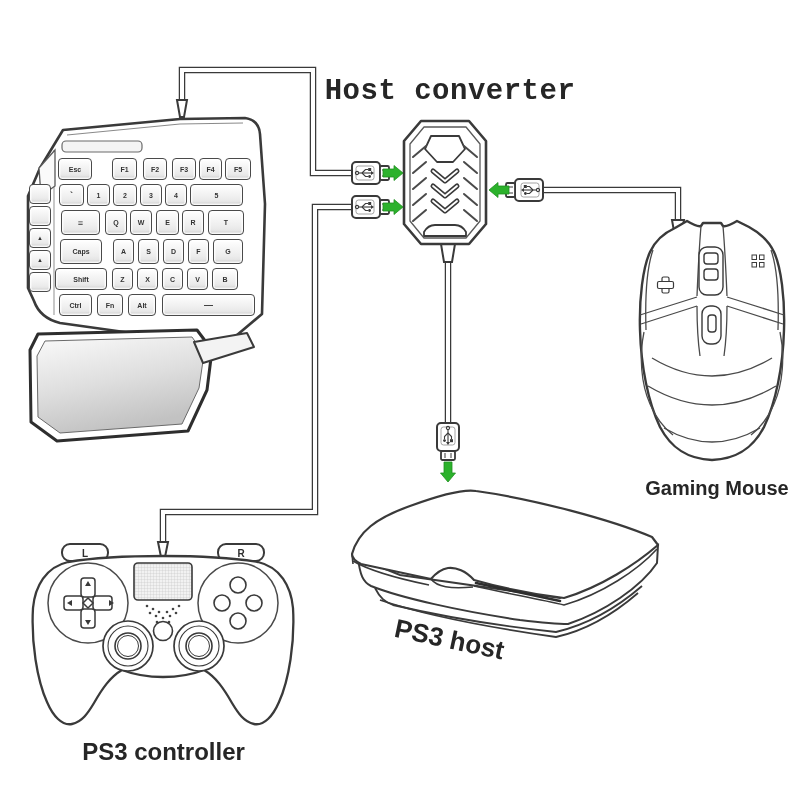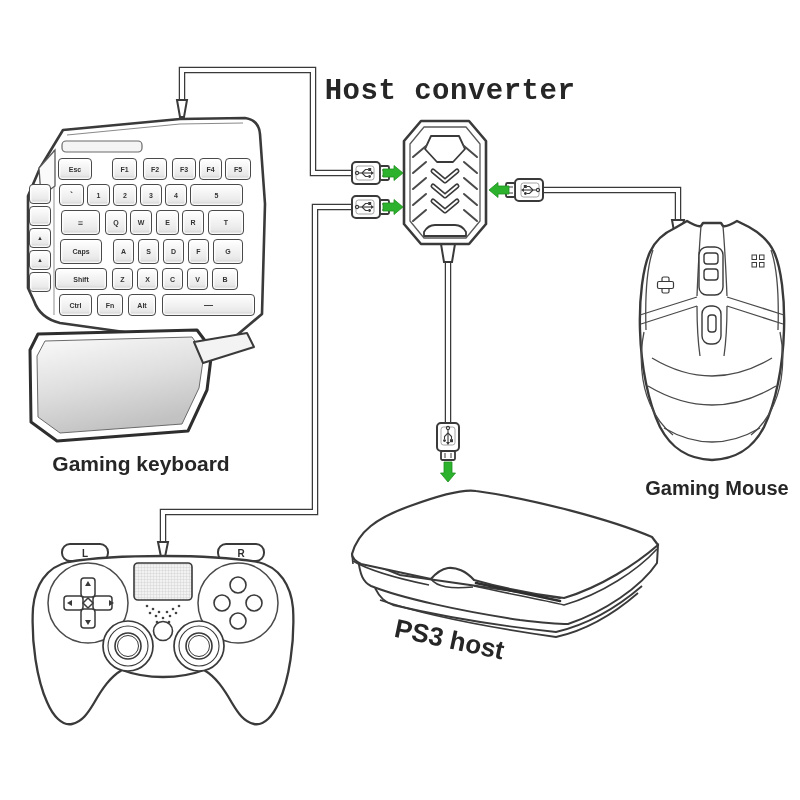--- a/index.html
+++ b/index.html
@@ -279,17 +279,17 @@
       <div class="key" style="left: 128px; top: 294px; width: 28px; height: 22px;">Alt</div>
       <div class="key icon" style="left: 162px; top: 294px; width: 93px; height: 22px;">—</div>
       <div class="key" style="left: 29px; top: 184px; width: 22px; height: 20px; font-size: 6px;"></div>
       <div class="key" style="left: 29px; top: 206px; width: 22px; height: 20px; font-size: 6px;"></div>
       <div class="key" style="left: 29px; top: 228px; width: 22px; height: 20px; font-size: 6px;">▲</div>
       <div class="key" style="left: 29px; top: 250px; width: 22px; height: 20px; font-size: 6px;">▲</div>
       <div class="key" style="left: 29px; top: 272px; width: 22px; height: 20px; font-size: 6px;"></div>
     </div>
 
 <div class="lbl" id="title-lbl">Host converter</div>
-<div class="lbl" id="kb-lbl">Gaming keyboard</div>
 <div class="lbl" id="mouse-lbl">Gaming Mouse</div>
 <div class="lbl" id="ps3-lbl">PS3 host</div>
+<div class="lbl" id="ctrl-lbl">PS3 controller</div>
 
 </div>
 
 </body></html>

